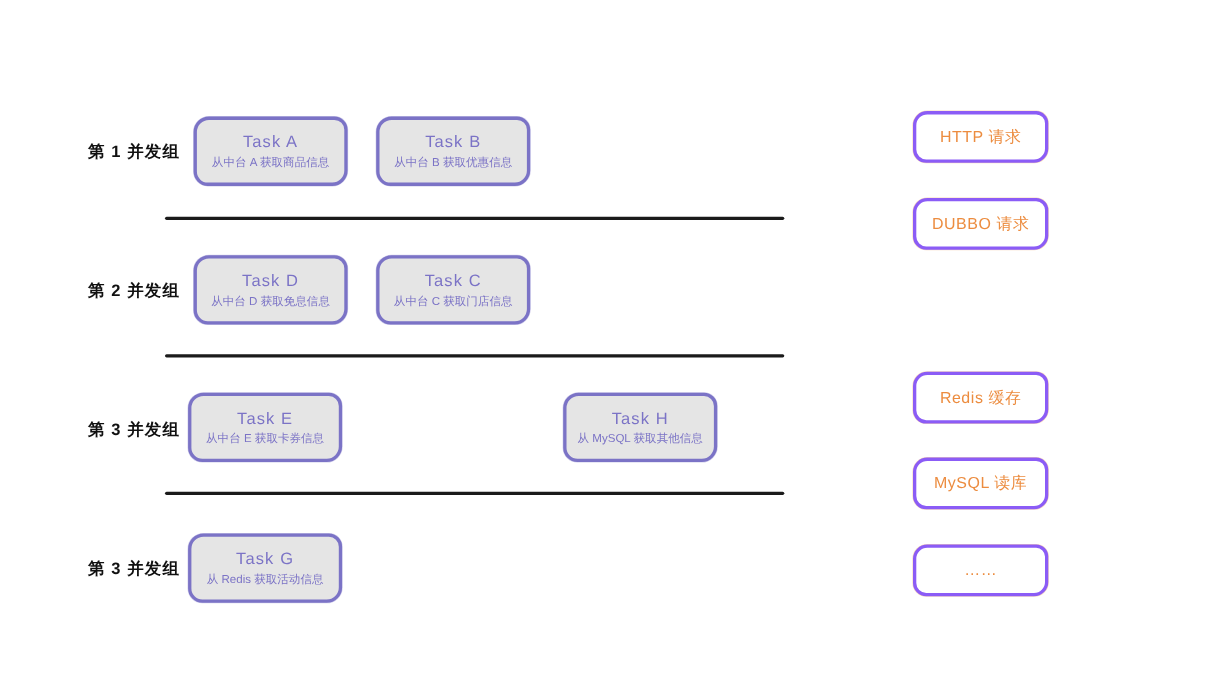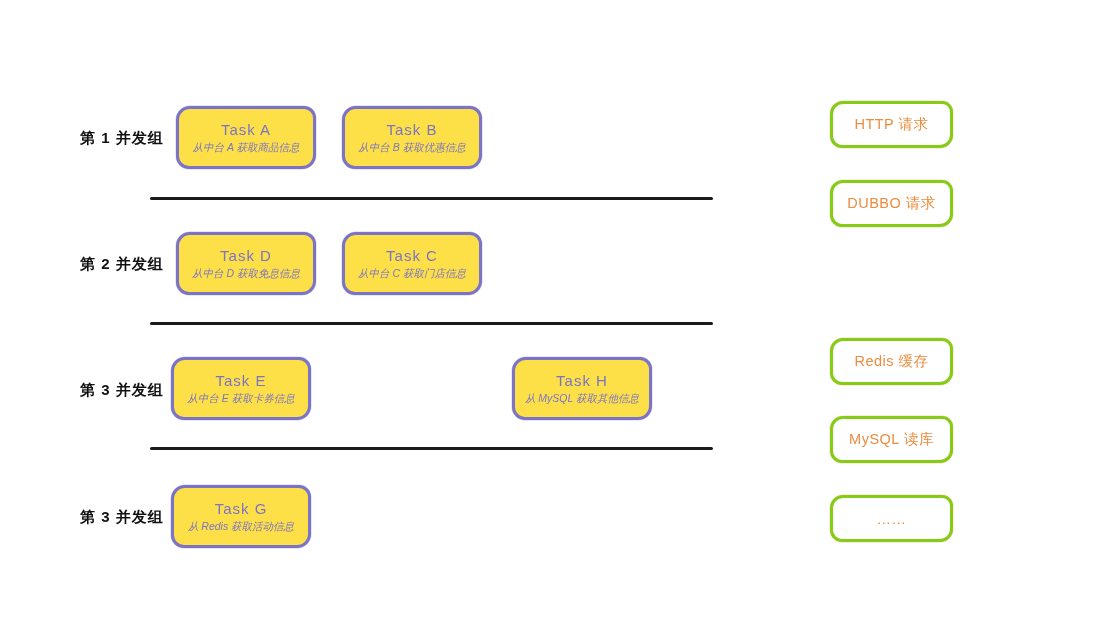--- a/index.html
+++ b/index.html
@@ -27,54 +27,53 @@
     white-space: nowrap;
     letter-spacing: 1px;
   }
   .task {
     position: absolute;
     width: 140px;
     height: 63px;
     box-sizing: border-box;
     border: 3px solid #7b73c6;
     border-radius: 14px 12px 14px 13px;
-    background: #fde047;
+    background: #e5e5e5;
     display: flex;
     flex-direction: column;
     align-items: center;
     justify-content: center;
     gap: 3px;
     box-shadow: 0 0 0 0.5px rgba(123,115,198,0.35);
   }
   .task-title {
     font-size: 15px;
     color: #7b73c6;
     letter-spacing: 1px;
   }
   .task-sub {
     font-size: 10.5px;
     color: #7b73c6;
     white-space: nowrap;
-    font-style: italic;
   }
   .divider {
     position: absolute;
     left: 150px;
     width: 563px;
     height: 3px;
     background: #1b1b1b;
     border-radius: 2px;
   }
   .legend-box {
     position: absolute;
     left: 830px;
     width: 123px;
     height: 47px;
     box-sizing: border-box;
-    border: 3px solid #84cc16;
+    border: 3px solid #8b5cf6;
     border-radius: 13px 11px 13px 12px;
     background: #ffffff;
     display: flex;
     align-items: center;
     justify-content: center;
     box-shadow: 0 0 0 0.5px rgba(236,140,63,0.35);
   }
   .legend-label {
     font-size: 14.5px;
     color: #ec8c3f;

